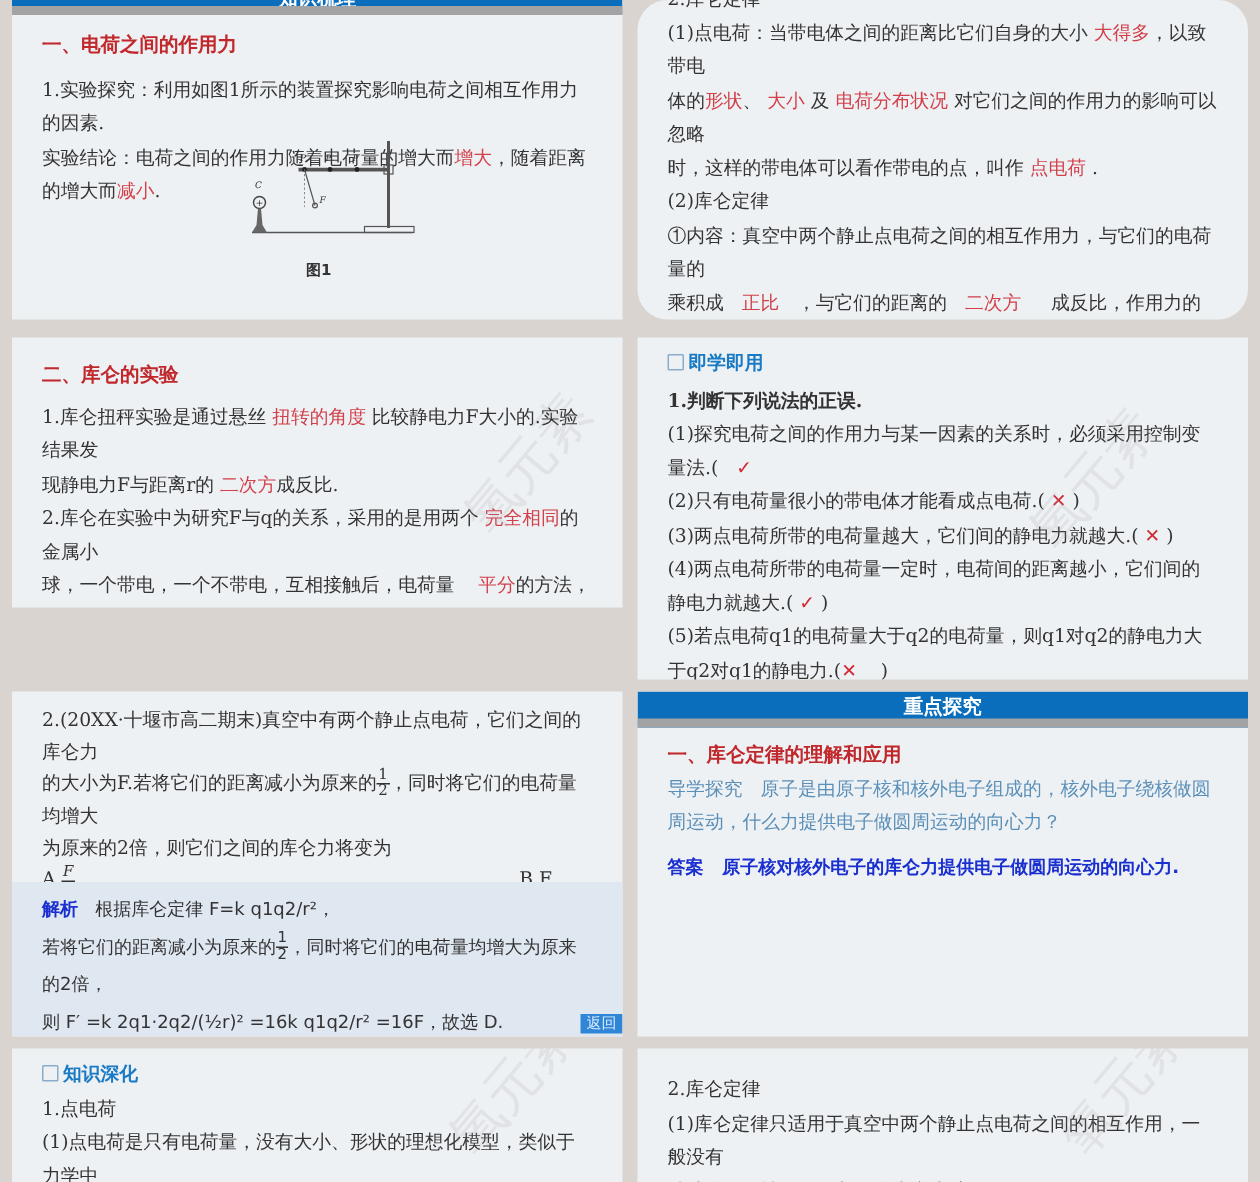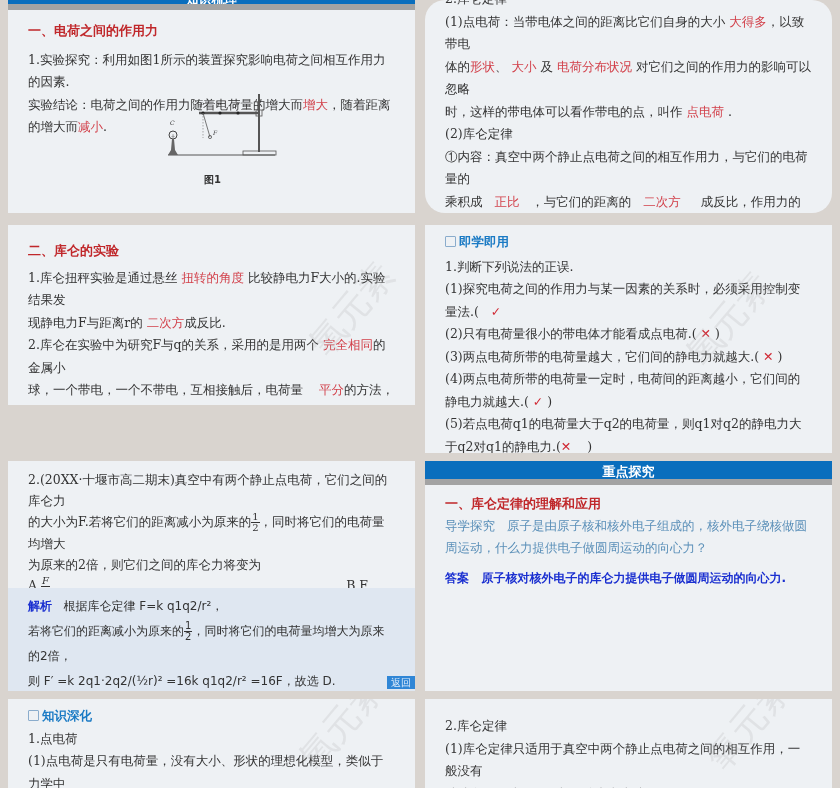--- a/index.html
+++ b/index.html
@@ -113,21 +113,21 @@
     <div>
       <span>与q1和q2的</span>&nbsp;&nbsp;&nbsp;&nbsp;&nbsp;&nbsp;<span class="red">乘积</span><span>成正比.</span>
     </div>
   </div>
   <div class="watermark" style="left:290px; top:60px;">氧元素</div>
 </div>
 
 <div class="panel p4">
   <div class="inner" style="padding-top:6px;">
     <div class="blue-t"><span class="icon-edit"></span><span>即学即用</span></div>
-    <div style="margin-top:2px;">1.判断下列说法的正误.</div>
+    <div style="margin-top:2px;font-weight:bold;">1.判断下列说法的正误.</div>
     <div><span>(1)探究电荷之间的作用力与某一因素的关系时，必须采用控制变量法.(</span>&nbsp;&nbsp;&nbsp;<span class="mark">✓</span></div>
     <div><span>(2)只有电荷量很小的带电体才能看成点电荷.(</span> <span class="mark">✕</span> <span>)</span></div>
     <div><span>(3)两点电荷所带的电荷量越大，它们间的静电力就越大.(</span> <span class="mark">✕</span> <span>)</span></div>
     <div><span>(4)两点电荷所带的电荷量一定时，电荷间的距离越小，它们间的静电力就越大.(</span> <span class="mark">✓</span> <span>)</span></div>
     <div><span>(5)若点电荷q1的电荷量大于q2的电荷量，则q1对q2的静电力大于q2对q1的静电力.(</span><span class="mark">✕</span>&nbsp;&nbsp;&nbsp;&nbsp;<span>)</span></div>
   </div>
   <div class="watermark" style="left:250px; top:70px;">氧元素</div>
 </div>
 
 <div class="panel p5">

